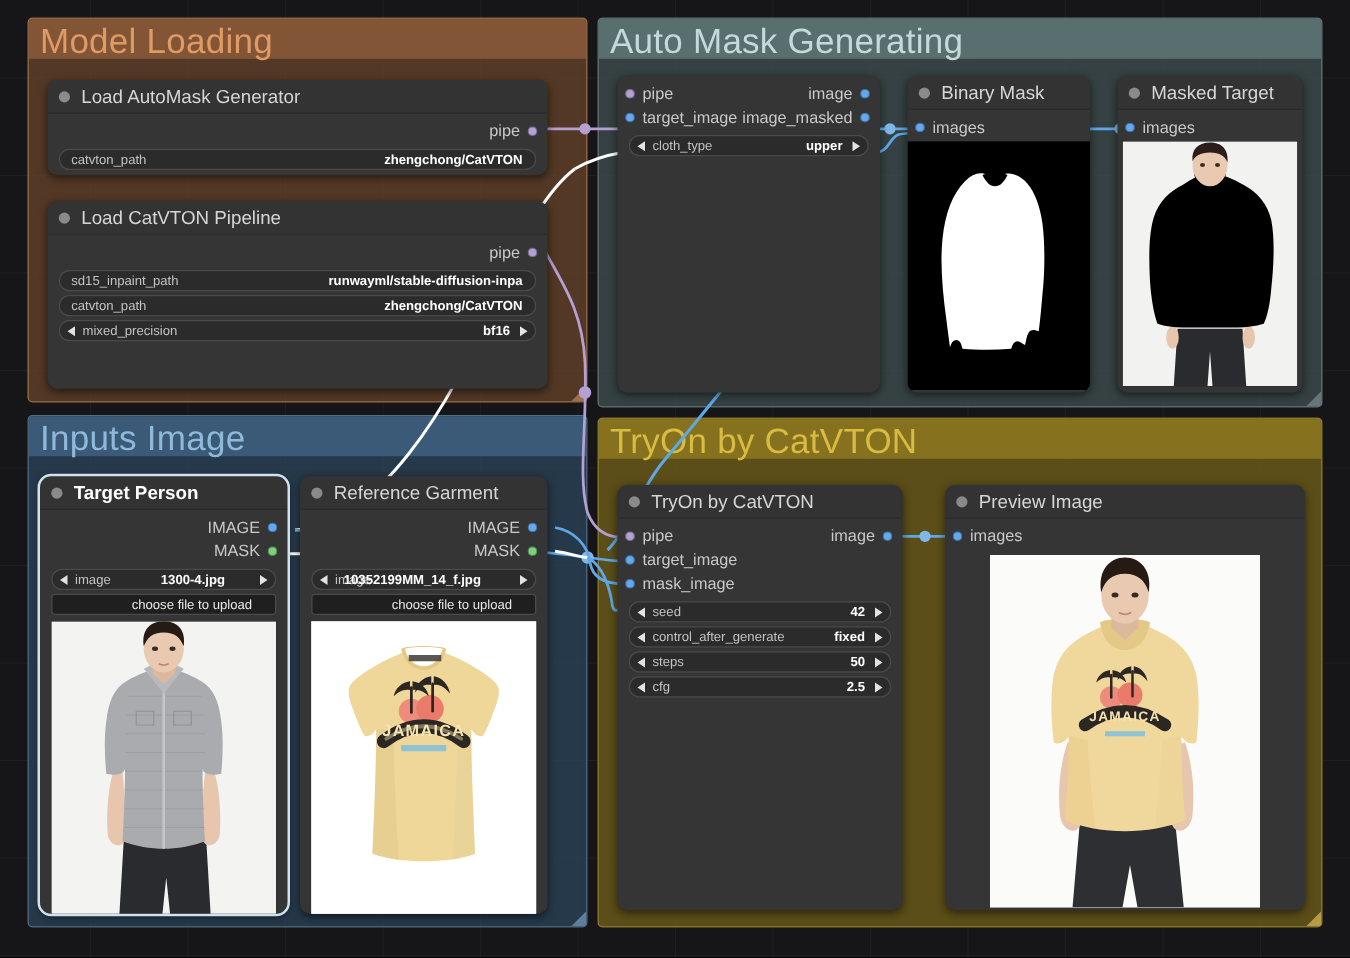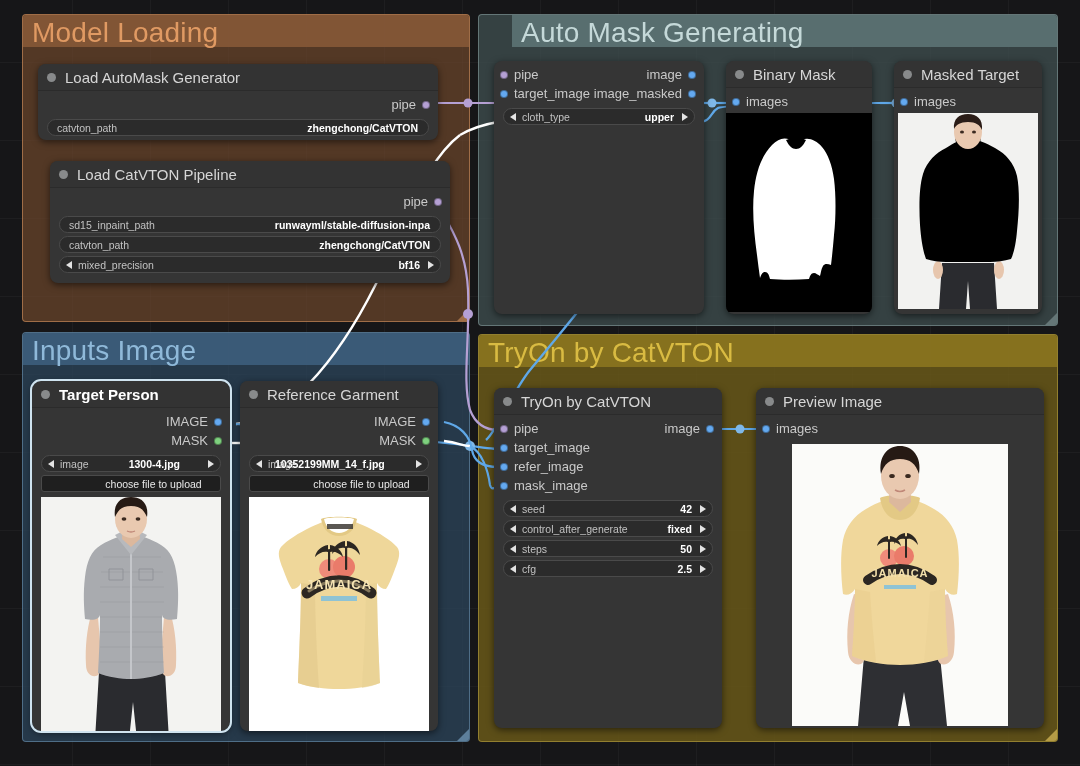--- a/index.html
+++ b/index.html
@@ -144,21 +144,21 @@
   <div class="grid"></div>
 
   <div class="group" id="grp-model-loading" style="left:22px; top:14px; width:448px; height:308px; background:rgba(107,69,43,.72); border:1px solid rgba(224,154,99,.55);">
     <div style="height:32px; background:rgba(138,90,56,.85);">
       <div class="g-title" style="color:#e09a63;">Model Loading</div>
     </div>
     <div class="g-corner" style="border-left:12px solid transparent; border-bottom:12px solid rgba(224,154,99,.55);"></div>
   </div>
 
   <div class="group" id="grp-auto-mask" style="left:478px; top:14px; width:580px; height:312px; background:rgba(63,78,78,.78); border:1px solid rgba(160,185,185,.45);">
-    <div style="height:32px; background:rgba(92,115,116,.9);margin-left:33px;">
+    <div style="height:32px; background:rgba(92,115,116,.9);">
       <div class="g-title" style="color:#c5d9d9;">Auto Mask Generating</div>
     </div>
     <div class="g-corner" style="border-left:12px solid transparent; border-bottom:12px solid rgba(160,185,185,.45);"></div>
   </div>
 
   <div class="group" id="grp-inputs" style="left:22px; top:332px; width:448px; height:410px; background:rgba(43,66,87,.8); border:1px solid rgba(130,175,210,.45);">
     <div style="height:32px; background:rgba(61,94,124,.9);">
       <div class="g-title" style="color:#8fb9d9;">Inputs Image</div>
     </div>
     <div class="g-corner" style="border-left:12px solid transparent; border-bottom:12px solid rgba(130,175,210,.6);"></div>
@@ -218,21 +218,21 @@
           <span>pipe</span>
         </span>
       </div>
       <div class="widget">
         <span class="wname">catvton_path</span>
         <span class="wval">zhengchong/CatVTON</span>
       </div>
     </div>
   </div>
 
-  <div class="node" style="left:38px; top:161px; width:400px; height:122px;margin-left:12px;">
+  <div class="node" style="left:38px; top:161px; width:400px; height:150px;">
     <div class="node-header">
       <span class="dot-collapse"></span>
       <span class="node-title">Load CatVTON Pipeline</span>
     </div>
     <div class="node-body">
       <div class="slot-row">
         <span class="slot out">
           <span class="sdot pipe"></span>
           <span>pipe</span>
         </span>
@@ -495,26 +495,20 @@
         </span>
         <span class="slot out">
           <span class="sdot image"></span>
           <span>image</span>
         </span>
       </div>
       <div class="slot-row">
         <span class="slot in">
           <span class="sdot image"></span>
           <span>target_image</span>
-        </span>
-      </div>
-      <div class="slot-row">
-        <span class="slot in">
-          <span class="sdot image"></span>
-          <span>refer_image</span>
         </span>
       </div>
       <div class="slot-row">
         <span class="slot in">
           <span class="sdot image"></span>
           <span>mask_image</span>
         </span>
       </div>
       <div class="widget combo">
         <span class="arrow-l"></span>

